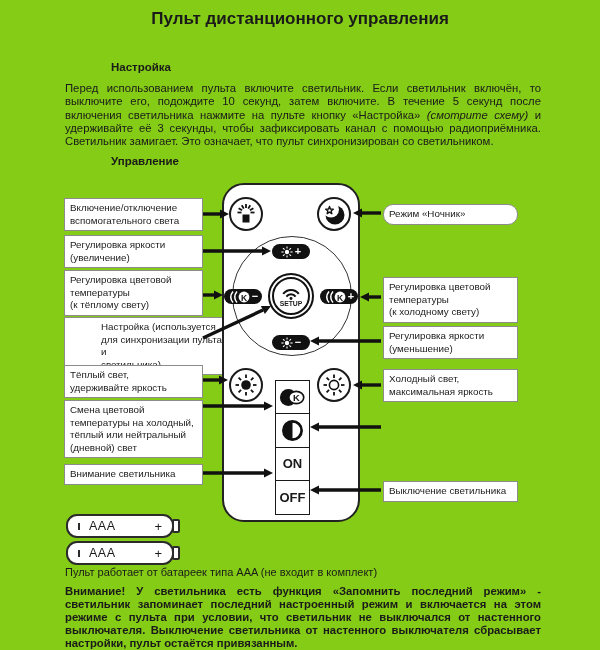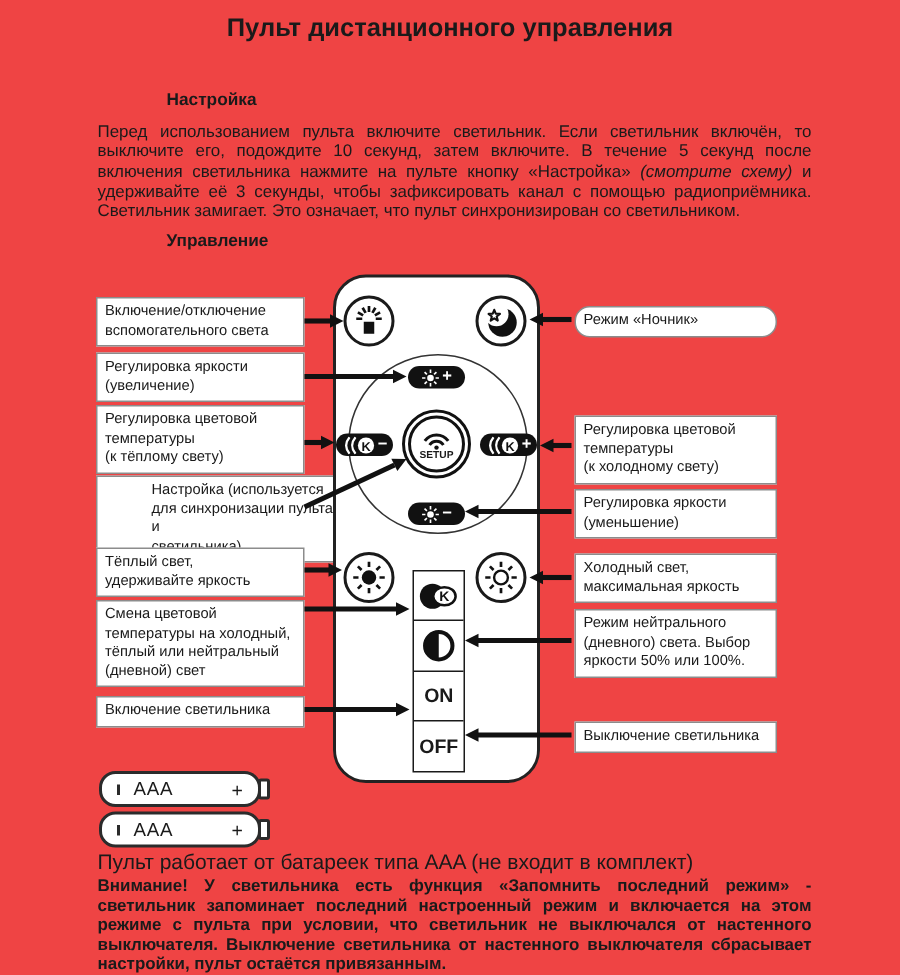--- a/index.html
+++ b/index.html
@@ -1,17 +1,17 @@
 <!DOCTYPE html>
 <html><head>
 <meta charset="utf-8">
 <style>
   html,body { margin:0; padding:0; background:#fff; }
   .page {
-    position:relative; width:600px; height:650px; background:#ef4444;
+    position:relative; width:600px; height:650px; background:#84cc16;
     font-family:"Liberation Sans", sans-serif; color:#1a1a1a; overflow:hidden;
   }
   .title { position:absolute; top:9px; left:0; width:100%; text-align:center;
            font-weight:bold; font-size:17px; line-height:20px; }
   .heading { position:absolute; left:65px; font-weight:bold; font-size:11.5px;padding-left:46px; }
   .para { position:absolute; left:65px; width:476px; font-size:11.3px;
           line-height:13.3px; text-align:justify; }
   .para em { font-style:italic; }
   .warning { font-weight:bold; line-height:12.9px; }
 
@@ -55,21 +55,21 @@
 
   
   .battery { position:absolute; left:66px; width:104px; height:20px;
              border:2px solid #2b2b2b; border-radius:11px; background:#fff;
              display:flex; align-items:center; }
   .bat-tick { width:2px; height:7px; background:#2b2b2b; margin-left:10px; }
   .bat-label { font-size:12.5px; margin-left:9px; letter-spacing:0.5px; }
   .bat-plus { margin-left:auto; margin-right:10px; font-size:13px; }
   .bat-tip { position:absolute; right:-8px; top:3px; width:4px; height:10px;
              border:2px solid #2b2b2b; border-radius:2px; background:#fff; }
-  .caption { position:absolute; left:65px; top:566px; font-size:14px; }
+  .caption { position:absolute; left:65px; top:566px; font-size:11px; }
 </style>
 </head>
 <body>
 
 <div class="page">
 
   <div class="title">
     <div>Пульт дистанционного управления</div>
   </div>
 
@@ -87,33 +87,30 @@
 (к тёплому свету)</div>
   <div class="co co-left" style="top:317px;padding-left:36px;">Настройка (используется
 для синхронизации пульта и
 светильника)</div>
   <div class="co co-left" style="top:365px;">Тёплый свет,
 удерживайте яркость</div>
   <div class="co co-left" style="top:400px;">Смена цветовой
 температуры на холодный,
 тёплый или нейтральный
 (дневной) свет</div>
-  <div class="co co-left" style="top:464px;">Включение светильника</div>
+  <div class="co co-left" style="top:464px;">Внимание светильника</div>
 
   <div class="co co-right" style="top:204px;border-radius:10px;">Режим «Ночник»</div>
   <div class="co co-right" style="top:277px;">Регулировка цветовой
 температуры
 (к холодному свету)</div>
   <div class="co co-right" style="top:326px;">Регулировка яркости
 (уменьшение)</div>
   <div class="co co-right" style="top:369px;">Холодный свет,
 максимальная яркость</div>
-  <div class="co co-right" style="top:406px;">Режим нейтрального
-(дневного) света. Выбор
-яркости 50% или 100%.</div>
   <div class="co co-right" style="top:481px;">Выключение светильника</div>
 
   <div class="remote-body"></div>
 
   <div class="circle-btn" style="left:229px; top:197px;">
     <svg width="26" height="26" viewBox="0 0 26 26">
       <g stroke="#111" stroke-width="1.8">
         <line x1="13" y1="7" x2="13" y2="3"></line>
           <line x1="17.5" y1="11.5" x2="21.5" y2="11.5"></line>
         <line x1="16.9" y1="9.25" x2="20.4" y2="7.25"></line>

